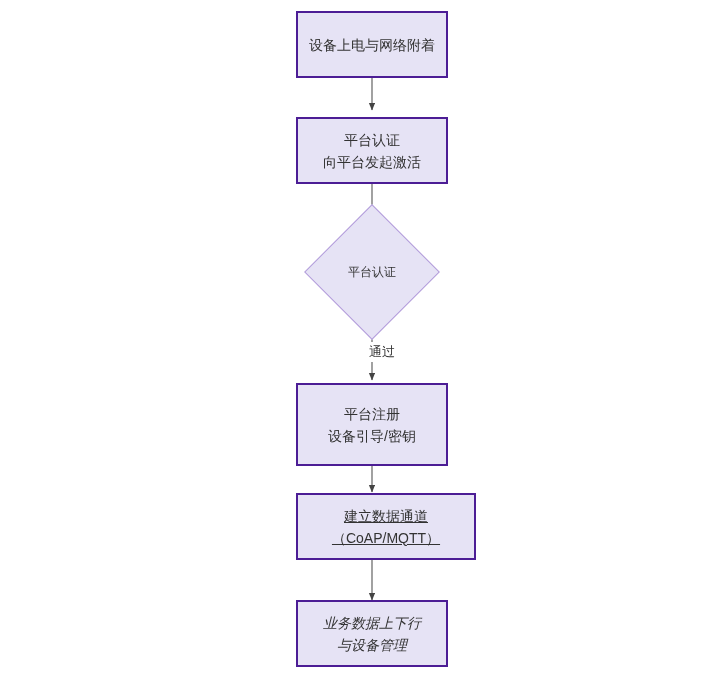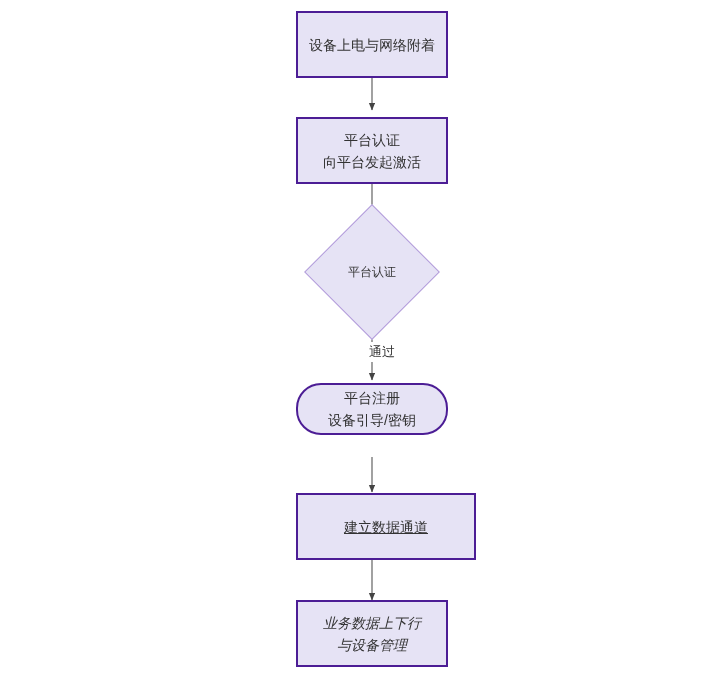--- a/index.html
+++ b/index.html
@@ -112,27 +112,28 @@
 
   <div class="decision" style="left:324px; top:224px;"></div>
   <div class="decision-label" style="left:324px; top:224px; width:96px; height:96px;">
     <span>平台认证</span>
   </div>
 
   <div class="edge-label" style="left:366px; top:342px;">
     <span>通过</span>
   </div>
 
-  <div class="node" style="left:296px; top:383px; width:152px; height:52px;border-radius:25px;">
+  <div class="node" style="left:296px; top:383px; width:152px; height:83px;">
     <span>平台注册</span>
     <span class="line2">设备引导/密钥</span>
   </div>
 
   <div class="node" style="left:296px; top:493px; width:180px; height:67px;text-decoration:underline;">
     <span>建立数据通道</span>
+    <span class="line2">（CoAP/MQTT）</span>
   </div>
 
   <div class="node" style="left:296px; top:600px; width:152px; height:67px;font-style:italic;">
     <span>业务数据上下行</span>
     <span class="line2">与设备管理</span>
   </div>
 
 </div>
 
 </body></html>

